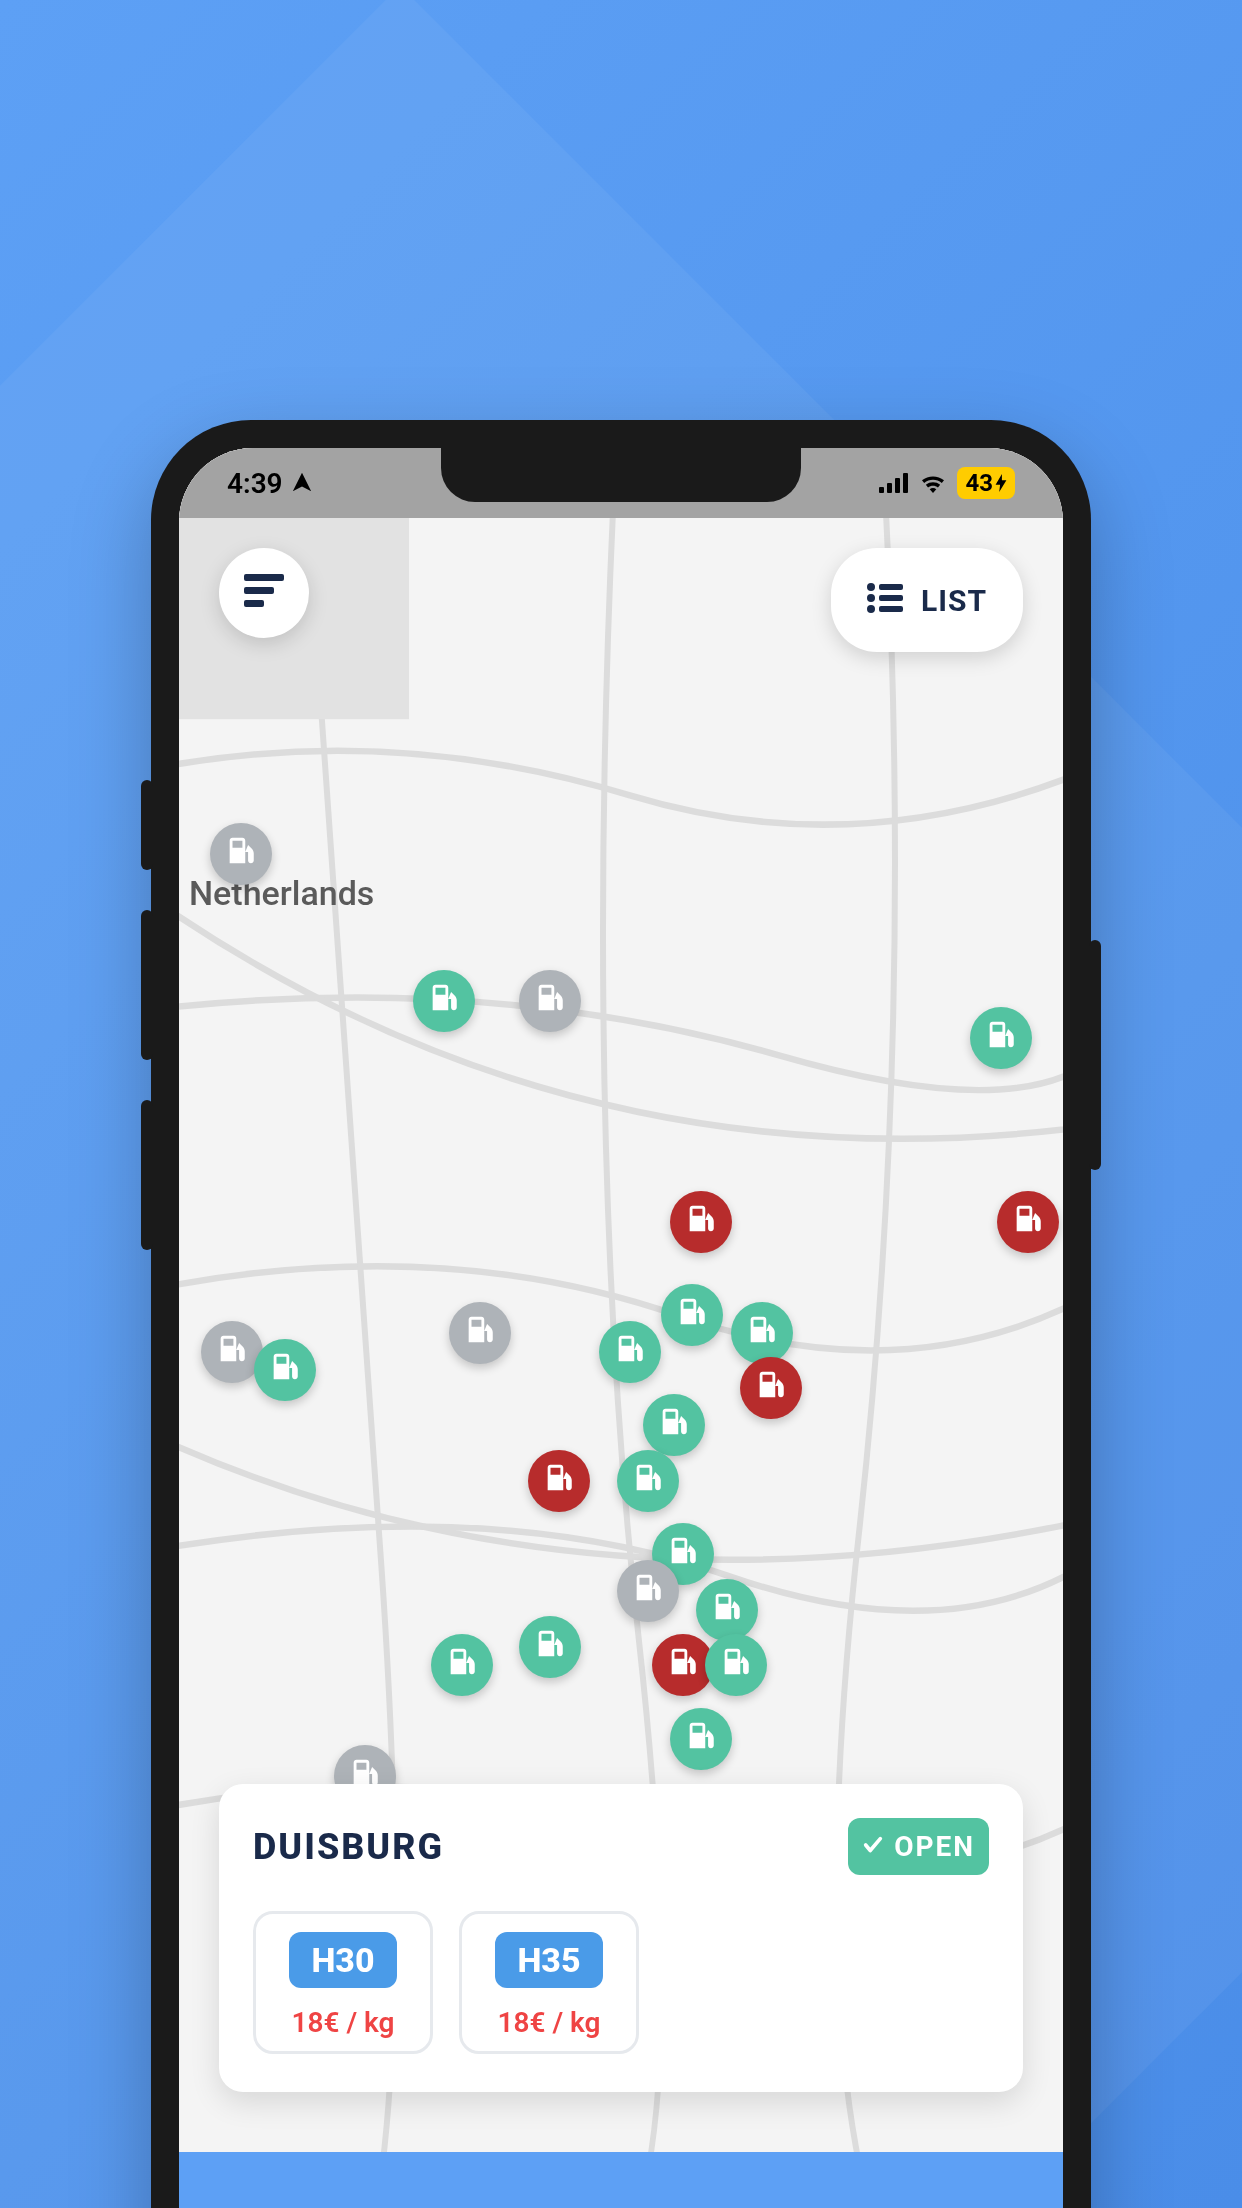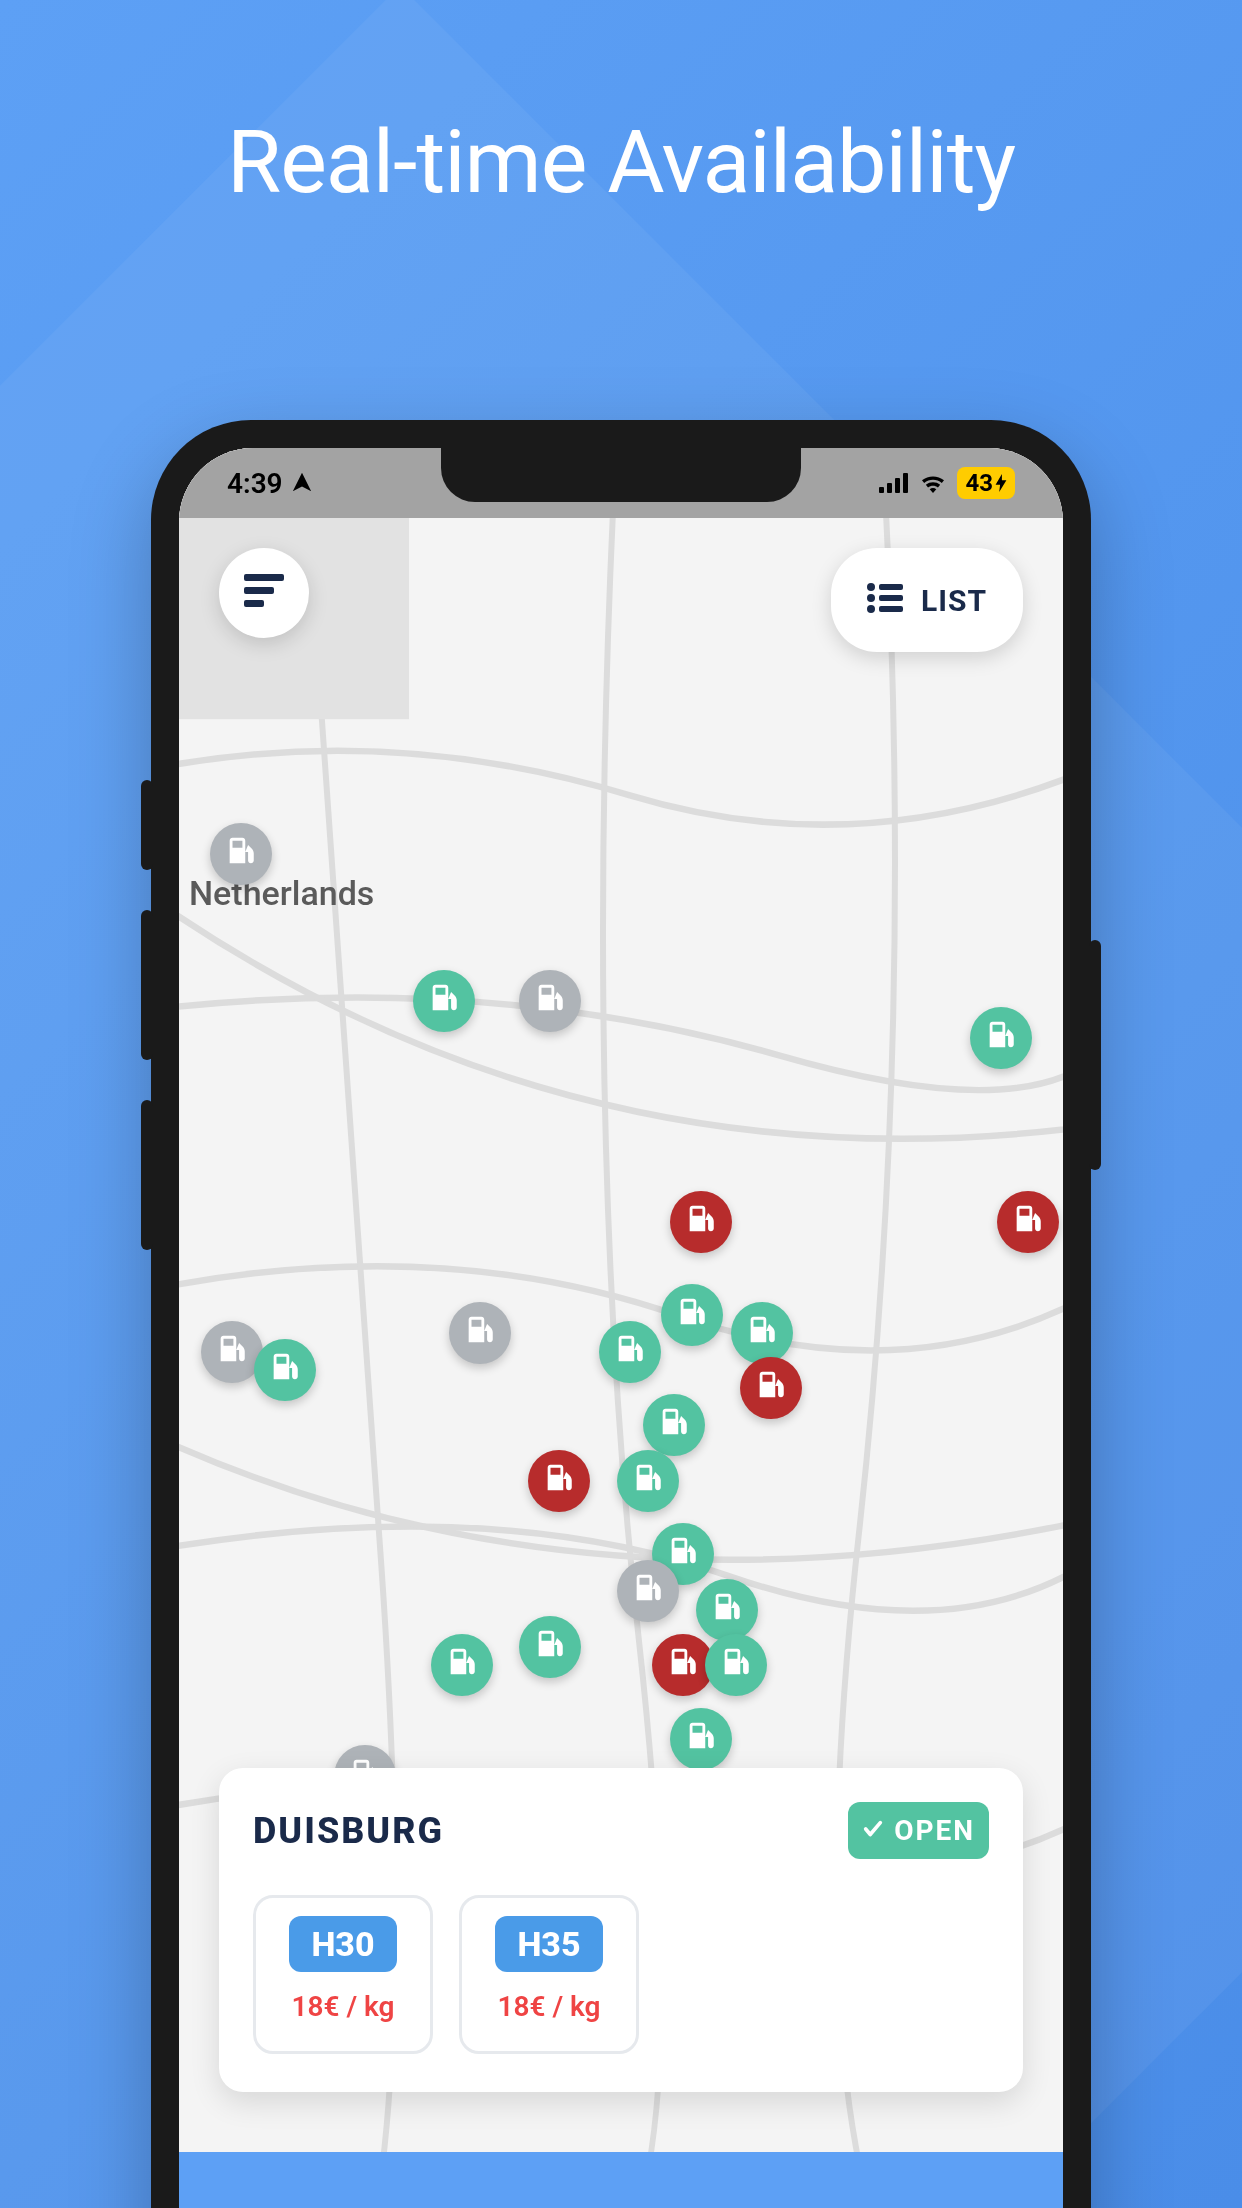--- a/index.html
+++ b/index.html
@@ -186,21 +186,21 @@
     display: flex;
     align-items: center;
     gap: 10px;
     letter-spacing: 2px;
   }
   .station-distance { font-size: 26px; color: #8a8f96; margin-top: 22px; }
   .pressure-row { display: flex; gap: 26px; margin-top: 36px; }
   .pressure-chip {
     border: 3px solid #e6e9ed;
     border-radius: 20px;
-    padding: 18px 22px 28px;
+    padding: 18px 22px 12px;
     text-align: center;
     min-width: 180px;
   }
   .pressure-label {
     background: #4a9be8;
     color: #fff;
     font-size: 34px;
     font-weight: 800;
     padding: 8px 22px;
     border-radius: 12px;
@@ -215,21 +215,20 @@
     background: #5da0f5;
     z-index: 34;
   }
 </style>
 </head>
 <body>
 
 <div class="bg-accent"></div>
 
 <div class="hero-text">
-  <div class="line1">Real-time Availability</div>
 </div>
 
 <div class="phone">
   <div class="phone-btn left1"></div>
   <div class="phone-btn left2"></div>
   <div class="phone-btn left3"></div>
   <div class="phone-btn right1"></div>
 
   <div class="screen">
     <div class="notch"></div>

